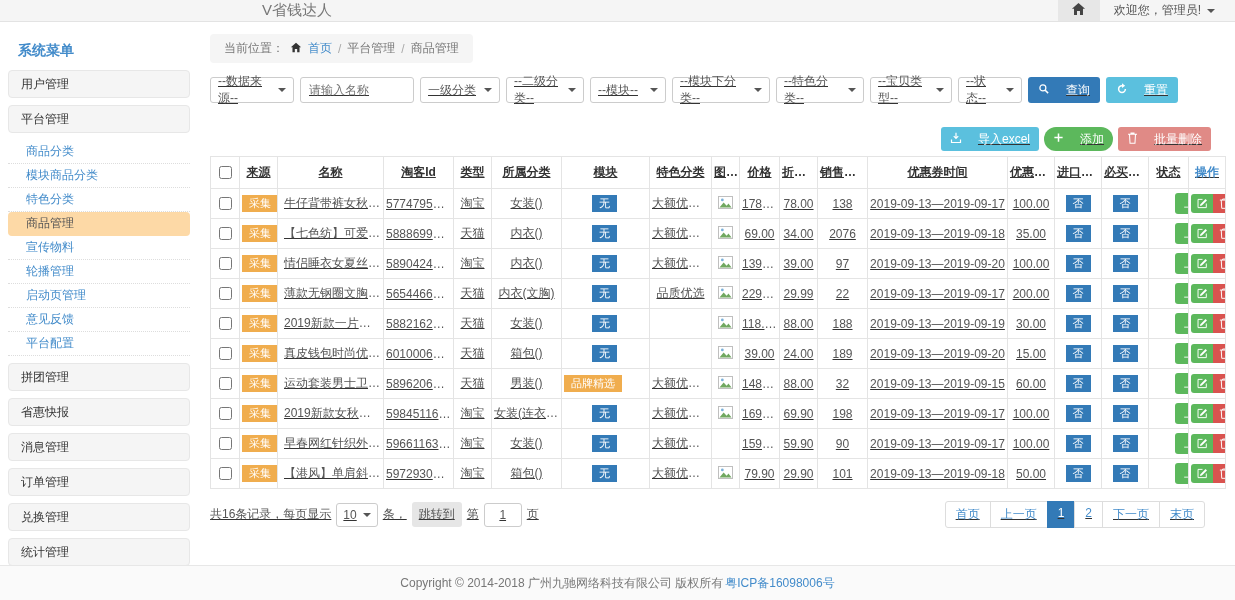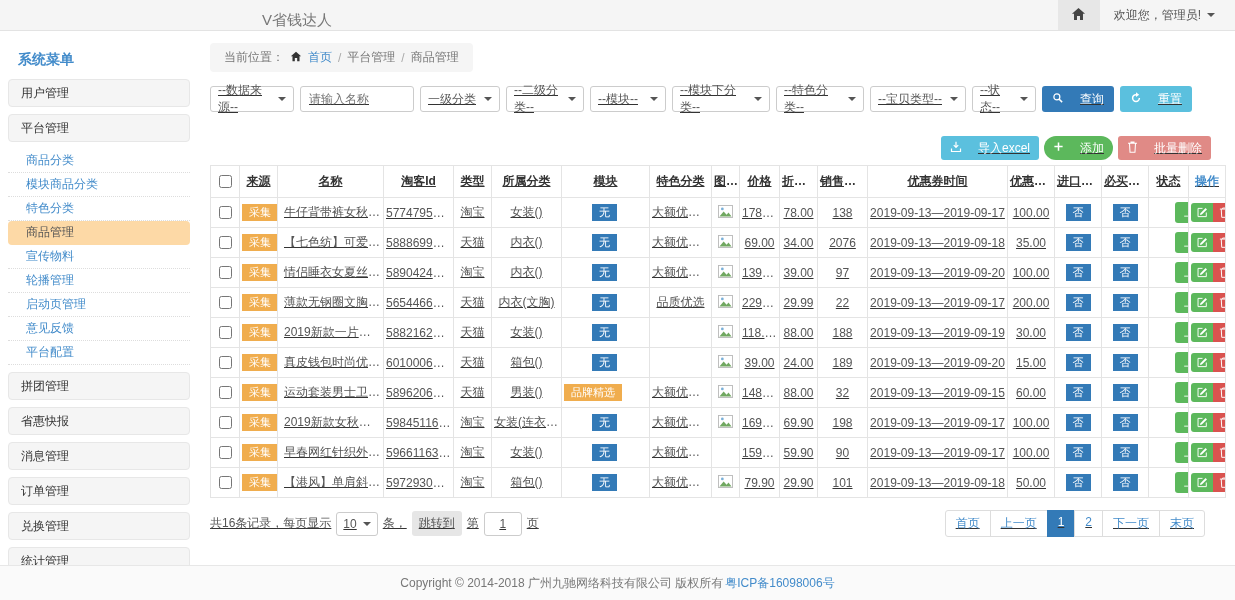--- a/index.html
+++ b/index.html
@@ -3,21 +3,21 @@
 <meta charset="utf-8">
 <style>
   * { box-sizing: border-box; }
   html,body { margin:0; padding:0; }
   body {
     width:1235px; height:600px; overflow:hidden; position:relative;
     font-family:"Liberation Sans","DejaVu Sans",sans-serif;
     font-size:12px; color:#333; background:#fff;
   }
   
-  .topbar { height:31px; background:#f5f5f5; border-bottom:1px solid #e3e3e3; display:flex; align-items:flex-end; }
+  .topbar { height:22px; background:#f5f5f5; border-bottom:1px solid #e3e3e3; display:flex; align-items:center; }
   .brand { margin-left:262px; color:#777; font-size:15px; }
   .topbar-right { margin-left:auto; display:flex; align-items:center; height:100%; }
   .home-btn { width:42px; height:100%; background:#e7e7e7; display:flex; align-items:center; justify-content:center; cursor:pointer; }
   .welcome { padding:0 20px 0 14px; color:#555; display:flex; align-items:center; gap:6px; cursor:pointer; }
   .caret { width:0; height:0; border-left:4px solid transparent; border-right:4px solid transparent; border-top:4px solid #555; display:inline-block; }
   
   .layout { display:flex; align-items:flex-start; }
   
   .sidebar { width:182px; margin:12px 0 0 8px; flex:none; }
   .sidebar-title { color:#428bca; font-weight:bold; font-size:14px; padding:8px 10px 10px; }
@@ -155,21 +155,21 @@
           <span class="sel-caret"></span>
       </div>
       <div class="fake-select" style="width:98px">
         <span>--模块下分类--</span>
           <span class="sel-caret"></span>
       </div>
       <div class="fake-select" style="width:88px">
         <span>--特色分类--</span>
           <span class="sel-caret"></span>
       </div>
-      <div class="fake-select" style="width:96px">
+      <div class="fake-select" style="width:82px">
         <span>--宝贝类型--</span>
           <span class="sel-caret"></span>
       </div>
       <div class="fake-select" style="width:64px">
         <span>--状态--</span>
           <span class="sel-caret"></span>
       </div>
       <button class="btn btn-query">
         <span>
           <svg width="12" height="12" viewBox="0 0 16 16">

